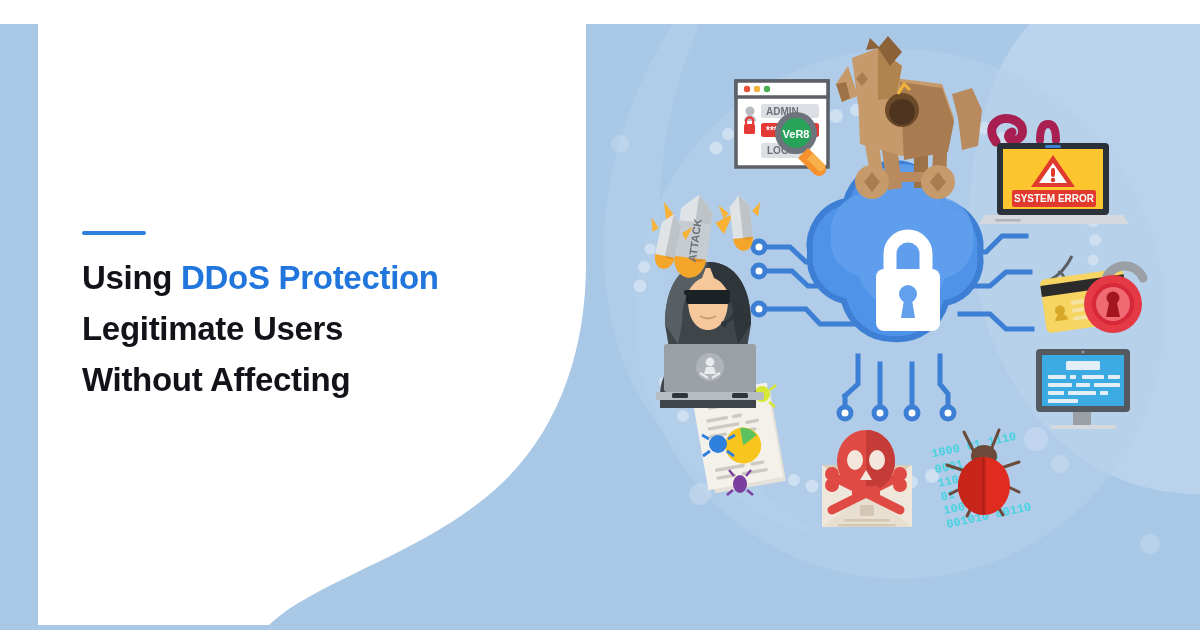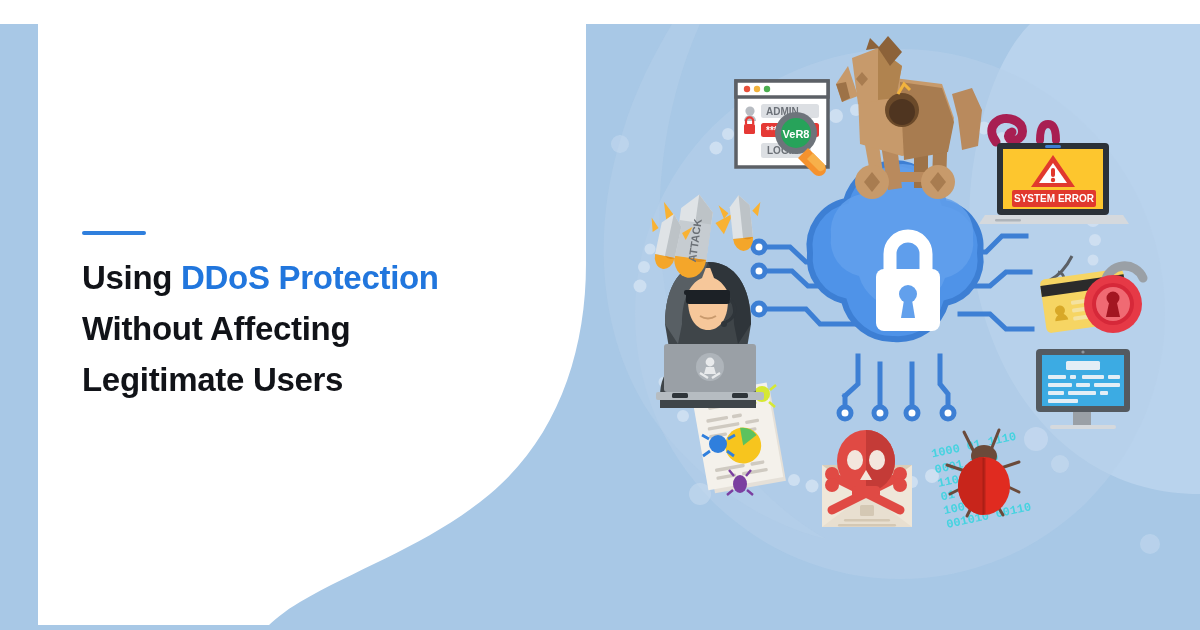--- a/index.html
+++ b/index.html
@@ -466,17 +466,17 @@
         <path d="M732,214 a10,13 0 0 0 20,0 Z" fill="#f4a62a"></path>
         <path d="M742,214 a10,13 0 0 0 10,0 Z" fill="#e08e1c"></path>
       </g>
     </g>
 
   </svg>
 
   <div class="rule"></div>
   <h1 class="headline">
     <span class="hl-line"><span>Using </span><span class="accent">DDoS Protection</span></span>
+    <span class="hl-line">Legitimate Users</span>
     <span class="hl-line">Without Affecting</span>
-    <span class="hl-line">Legitimate Users</span>
   </h1>
 
 </div>
 
 </body></html>

